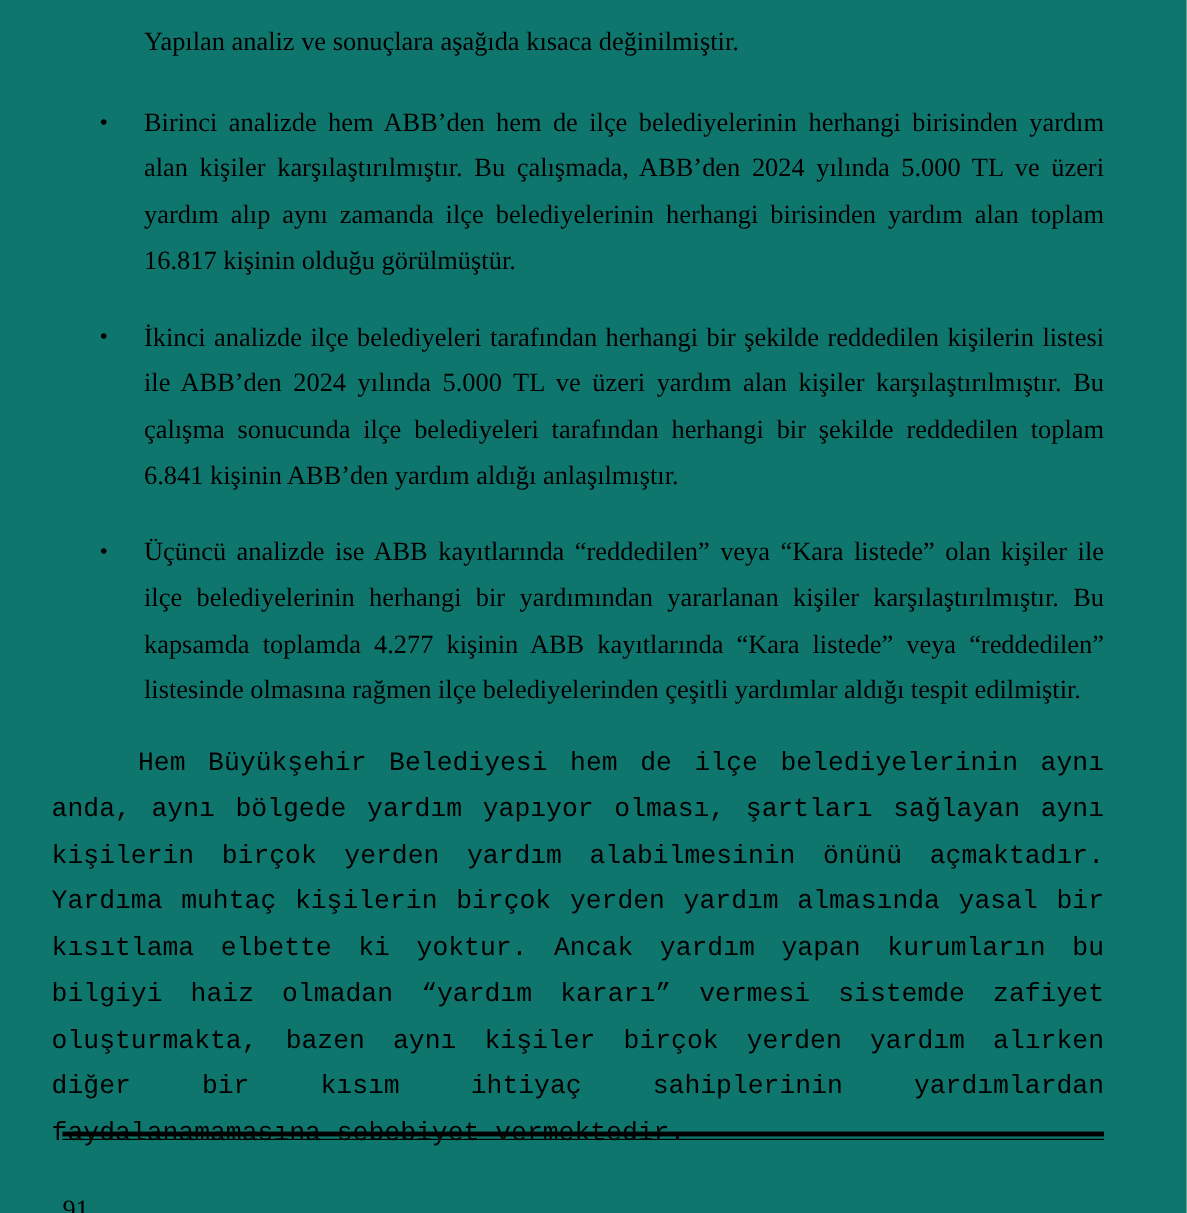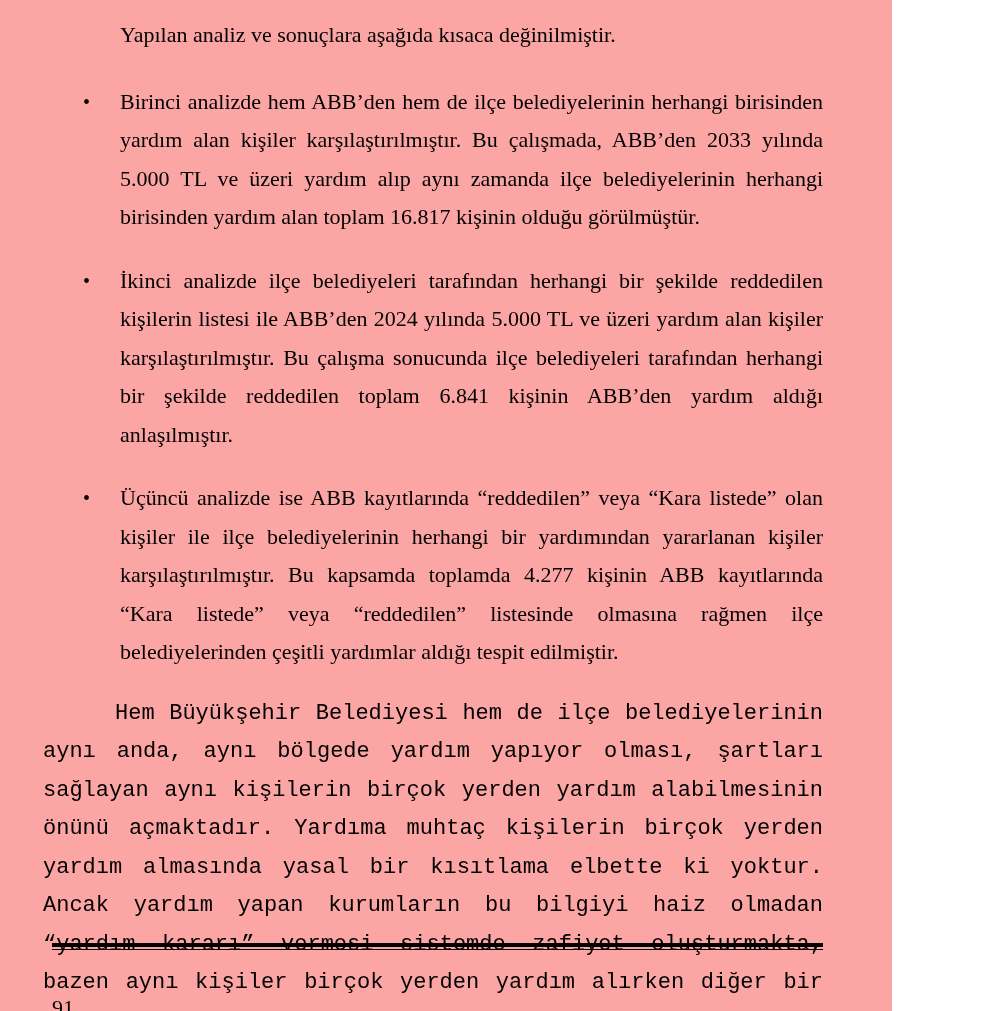--- a/index.html
+++ b/index.html
@@ -2,23 +2,23 @@
 <html lang="tr"><head>
 <meta charset="utf-8">
 <style>
   html, body {
     margin: 0;
     padding: 0;
     background: #ffffff;
   }
   .page {
     position: relative;
-    width: 892px;
+    width: 989px;
     height: 1011px;
-    background: #fca5a5;
+    background: #0f766e;
     font-family: "Liberation Serif", "DejaVu Serif", serif;
     color: #000000;
     overflow: hidden;
   }
   .content {
     position: absolute;
     left: 43px;
     right: 69px;
     top: 16px;
     font-size: 22px;
@@ -87,21 +87,21 @@
 <body>
 
 <div class="page">
   <div class="content">
 
     <p class="intro">Yapılan analiz ve sonuçlara aşağıda kısaca değinilmiştir.</p>
 
     <ul class="bullets">
       <li>
         <span class="bullet-marker">•</span>
-        <span>Birinci analizde hem ABB’den hem de ilçe belediyelerinin herhangi birisinden yardım alan kişiler karşılaştırılmıştır. Bu çalışmada, ABB’den 2033 yılında 5.000 TL ve üzeri yardım alıp aynı zamanda ilçe belediyelerinin herhangi birisinden yardım alan toplam 16.817 kişinin olduğu görülmüştür.</span>
+        <span>Birinci analizde hem ABB’den hem de ilçe belediyelerinin herhangi birisinden yardım alan kişiler karşılaştırılmıştır. Bu çalışmada, ABB’den 2024 yılında 5.000 TL ve üzeri yardım alıp aynı zamanda ilçe belediyelerinin herhangi birisinden yardım alan toplam 16.817 kişinin olduğu görülmüştür.</span>
       </li>
       <li>
         <span class="bullet-marker">•</span>
         <span>İkinci analizde ilçe belediyeleri tarafından herhangi bir şekilde reddedilen kişilerin listesi ile ABB’den 2024 yılında 5.000 TL ve üzeri yardım alan kişiler karşılaştırılmıştır. Bu çalışma sonucunda ilçe belediyeleri tarafından herhangi bir şekilde reddedilen toplam 6.841 kişinin ABB’den yardım aldığı anlaşılmıştır.</span>
       </li>
       <li>
         <span class="bullet-marker">•</span>
         <span>Üçüncü analizde ise ABB kayıtlarında “reddedilen” veya “Kara listede” olan kişiler ile ilçe belediyelerinin herhangi bir yardımından yararlanan kişiler karşılaştırılmıştır. Bu kapsamda toplamda 4.277 kişinin ABB kayıtlarında “Kara listede” veya “reddedilen” listesinde olmasına rağmen ilçe belediyelerinden çeşitli yardımlar aldığı tespit edilmiştir.</span>
       </li>
     </ul>

